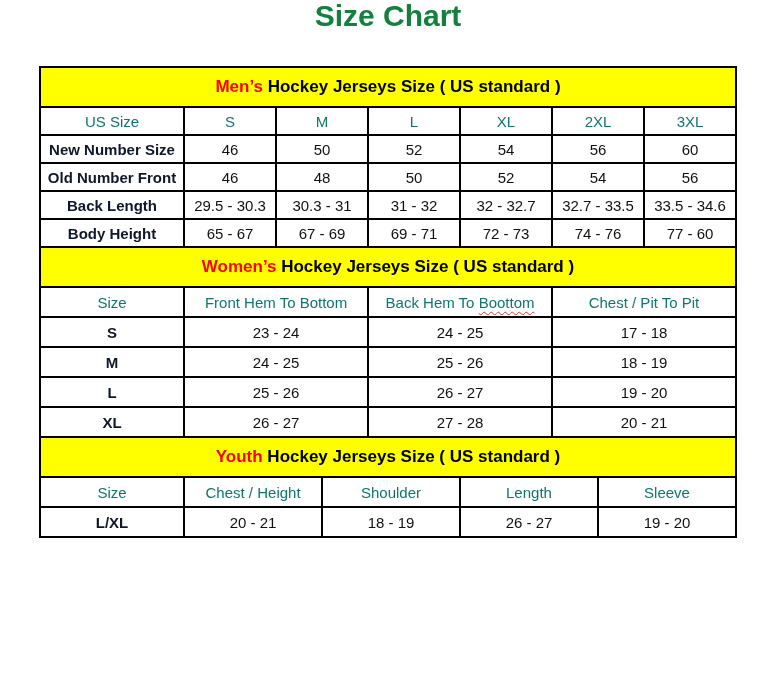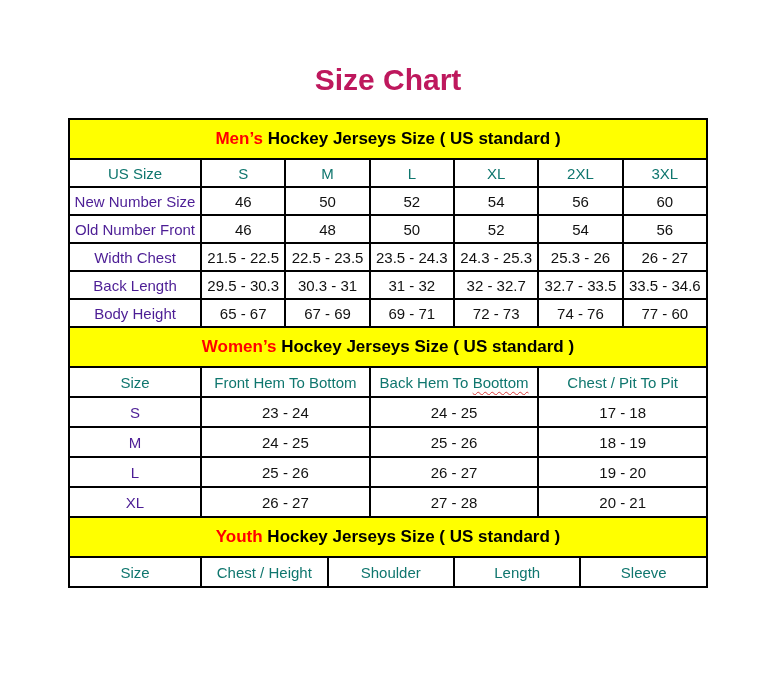--- a/index.html
+++ b/index.html
@@ -10,32 +10,31 @@
   }
   .canvas {
     width: 776px;
     height: 692px;
     background: #ffffff;
     overflow: hidden;
     box-sizing: border-box;
   }
   .page-title {
     margin: 0;
-    padding-top: 64px;
     padding-bottom: 18px;
     text-align: center;
     font-size: 30px;
     line-height: 32px;
     font-weight: bold;
-    color: #be185d;
+    color: #15803d;
     letter-spacing: 0px;
   }
   .chart-wrap {
-    width: 640px;
-    margin: 4px auto;
+    width: 698px;
+    margin: 16px auto;
   }
   section { display: block; }
   section + section { margin-top: -2px; }
   .banner {
     background: #FFFF00;
     border: 2px solid #000000;
     border-bottom: 0;
     height: 38px;
     display: flex;
     align-items: center;
@@ -55,21 +54,21 @@
     border: 2px solid #000000;
     text-align: center;
     vertical-align: middle;
     font-size: 15px;
     color: #111111;
     padding: 1px 4px;
     height: 24px;
     overflow: hidden;
   }
   .size-table th.col-header { font-weight: normal; color: #0f766e; }
-  .size-table th.row-label  { font-weight: normal; color: #4c1d95; }
+  .size-table th.row-label  { font-weight: bold; color: #0f172a; }
   .size-table td.value-cell { font-weight: normal; }
   .tall .size-table th, .tall .size-table td { height: 26px; border-radius: 7px; }
   .squiggle {
     text-decoration: underline wavy #D83A3A;
     text-decoration-thickness: 1px;
     text-underline-offset: 3px;
   }
 </style>
 </head>
 <body>
@@ -117,29 +116,20 @@
               <td class="value-cell">60</td>
             </tr>
             <tr>
               <th class="row-label" scope="row">Old Number Front</th>
               <td class="value-cell">46</td>
               <td class="value-cell">48</td>
               <td class="value-cell">50</td>
               <td class="value-cell">52</td>
               <td class="value-cell">54</td>
               <td class="value-cell">56</td>
-            </tr>
-            <tr>
-              <th class="row-label" scope="row">Width Chest</th>
-              <td class="value-cell">21.5 - 22.5</td>
-              <td class="value-cell">22.5 - 23.5</td>
-              <td class="value-cell">23.5 - 24.3</td>
-              <td class="value-cell">24.3 - 25.3</td>
-              <td class="value-cell">25.3 - 26</td>
-              <td class="value-cell">26 - 27</td>
             </tr>
             <tr>
               <th class="row-label" scope="row">Back Length</th>
               <td class="value-cell">29.5 - 30.3</td>
               <td class="value-cell">30.3 - 31</td>
               <td class="value-cell">31 - 32</td>
               <td class="value-cell">32 - 32.7</td>
               <td class="value-cell">32.7 - 33.5</td>
               <td class="value-cell">33.5 - 34.6</td>
             </tr>
@@ -221,18 +211,25 @@
           <thead>
             <tr>
               <th class="col-header">Size</th>
               <th class="col-header">Chest / Height</th>
               <th class="col-header">Shoulder</th>
               <th class="col-header">Length</th>
               <th class="col-header">Sleeve</th>
             </tr>
           </thead>
           <tbody>
+            <tr>
+              <th class="row-label" scope="row">L/XL</th>
+              <td class="value-cell">20 - 21</td>
+              <td class="value-cell">18 - 19</td>
+              <td class="value-cell">26 - 27</td>
+              <td class="value-cell">19 - 20</td>
+            </tr>
           </tbody>
         </table>
     </section>
 
   </div>
 </div>
 
 </body></html>

